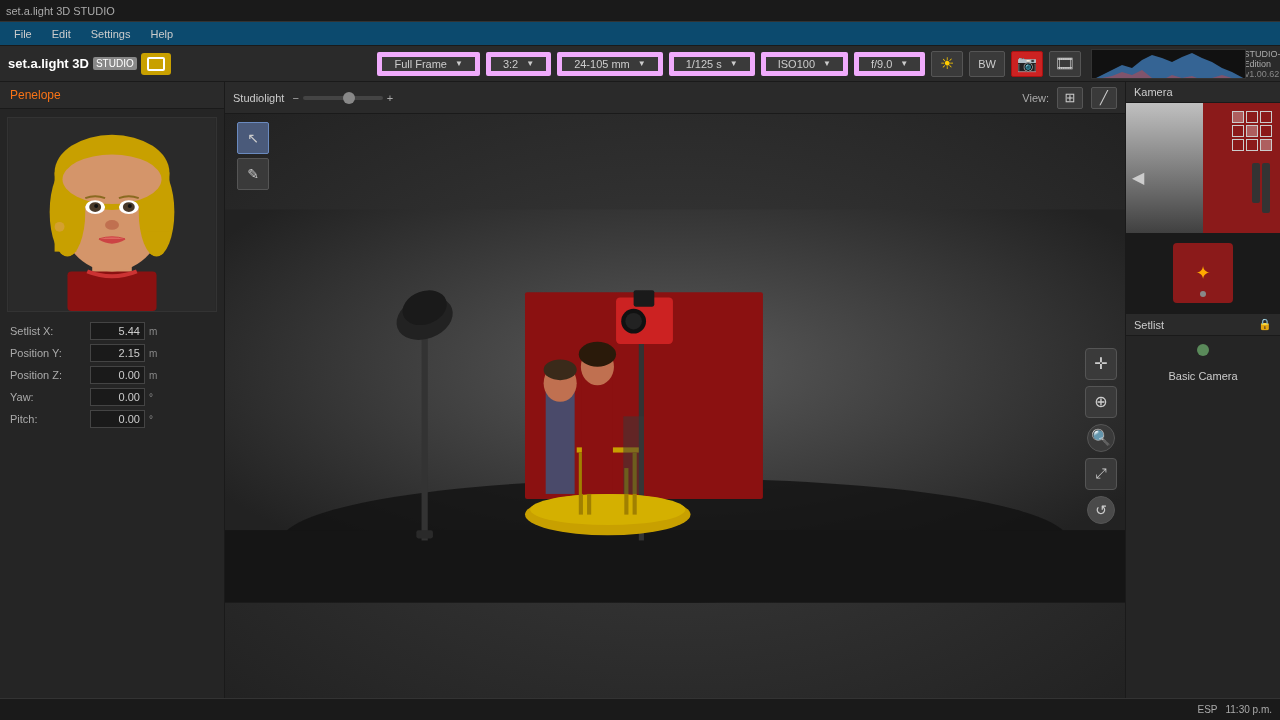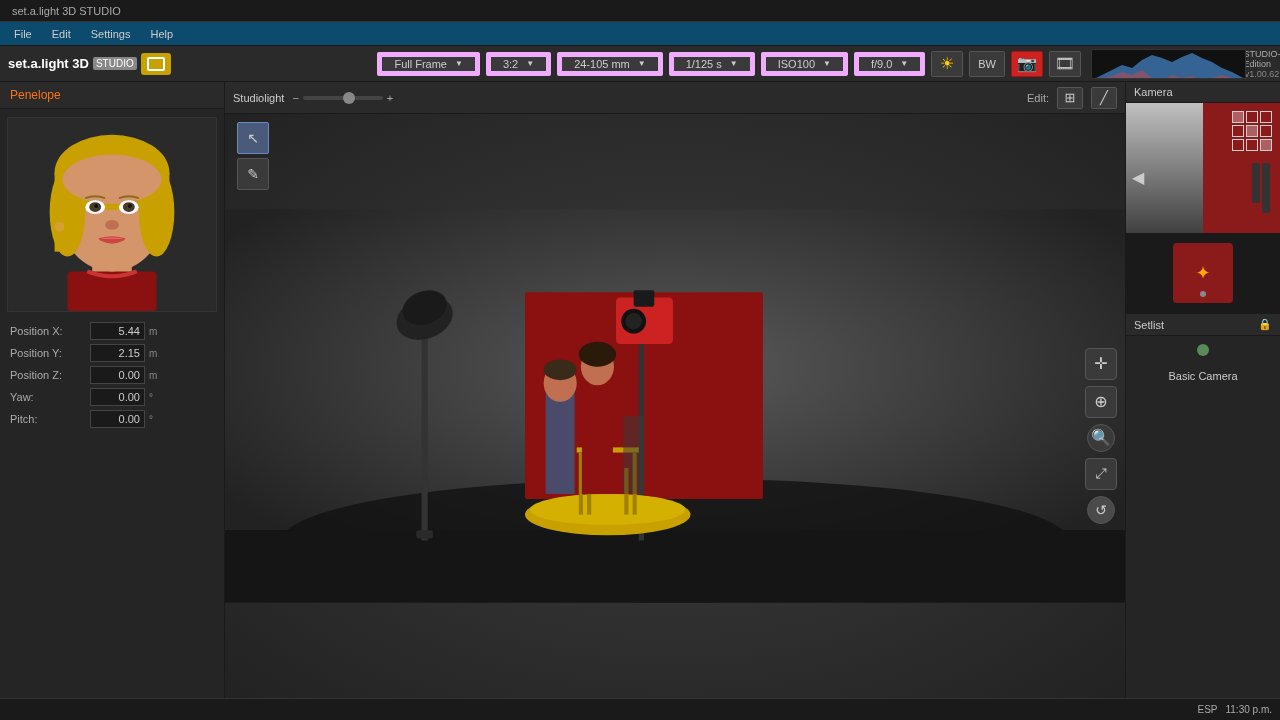--- a/index.html
+++ b/index.html
@@ -1,20 +1,20 @@
 <!DOCTYPE html>
 <html><head>
   <meta charset="utf-8">
   <style>
     * { margin: 0; padding: 0; box-sizing: border-box; }
     body { width: 1280px; height: 720px; background: #2a2a2a; font-family: Arial, sans-serif; font-size: 11px; color: #ccc; overflow: hidden; }
 
     
     #titlebar {
-      width: 100%; height: 22px; background: #1a1a1a; display: flex; align-items: center; padding: 0 12px;
+      width: 100%; height: 22px; background: #1a1a1a; display: flex; align-items: center; padding: 0 6px;
       border-bottom: 1px solid #333;
     }
     #titlebar span { color: #aaa; font-size: 11px; }
 
     
     #menubar {
       width: 100%; height: 24px; background: #0c4a6e; display: flex; align-items: center; padding: 0 4px;
       border-bottom: 1px solid #1a1a1a;
     }
     .menu-item { color: #ccc; font-size: 11px; padding: 0 10px; cursor: pointer; height: 100%; display: flex; align-items: center; }
@@ -301,21 +301,21 @@
         <path d="M92,122 Q105,130 118,122" stroke="#cc4444" stroke-width="2" fill="#cc4444"></path>
         <path d="M92,122 Q105,118 118,122" stroke="#cc4444" stroke-width="1" fill="#e06060"></path>
 
         <circle cx="52" cy="110" r="5" fill="#d4a030"></circle>
 
         <path d="M80,155 Q105,165 130,155" stroke="#cc3333" stroke-width="4" fill="none"></path>
       </svg>
     </div>
 
     <div class="prop-row">
-      <span class="prop-label">Position X:</span>
+      <span class="prop-label">Setlist X:</span>
       <div class="prop-value">
         <span>5.44</span>
       </div>
       <span class="prop-unit">m</span>
     </div>
     <div class="prop-row">
       <span class="prop-label">Position Y:</span>
       <div class="prop-value">
         <span>2.15</span>
       </div>
@@ -349,21 +349,21 @@
     <div id="viewport-toolbar">
       <span class="studiolight-label">Studiolight</span>
       <div class="slider-container">
         <span class="slider-minus">−</span>
         <div class="slider-track">
           <div class="slider-thumb"></div>
         </div>
         <span class="slider-plus">+</span>
       </div>
       <div style="flex:1;"></div>
-      <span class="view-label">Edit:</span>
+      <span class="view-label">View:</span>
       <div class="view-btn" style="font-size:13px;">⊞</div>
       <div class="view-btn" style="font-size:13px;">╱</div>
     </div>
 
     <div id="viewport-canvas">
 
       <svg class="scene-svg" viewBox="0 0 870 380" style="position:absolute;top:0;left:0;width:100%;height:100%;">
 
         <defs>
           <radialGradient id="bgGrad" cx="50%" cy="40%" r="60%">

